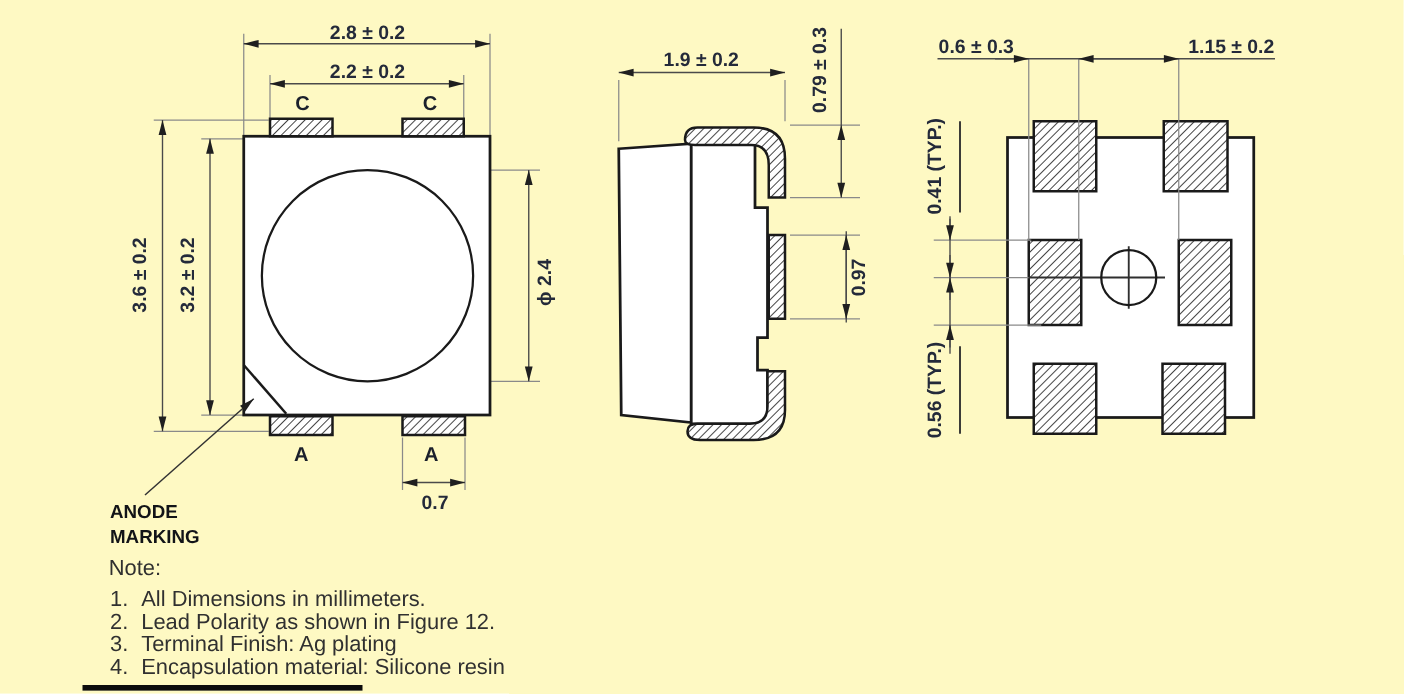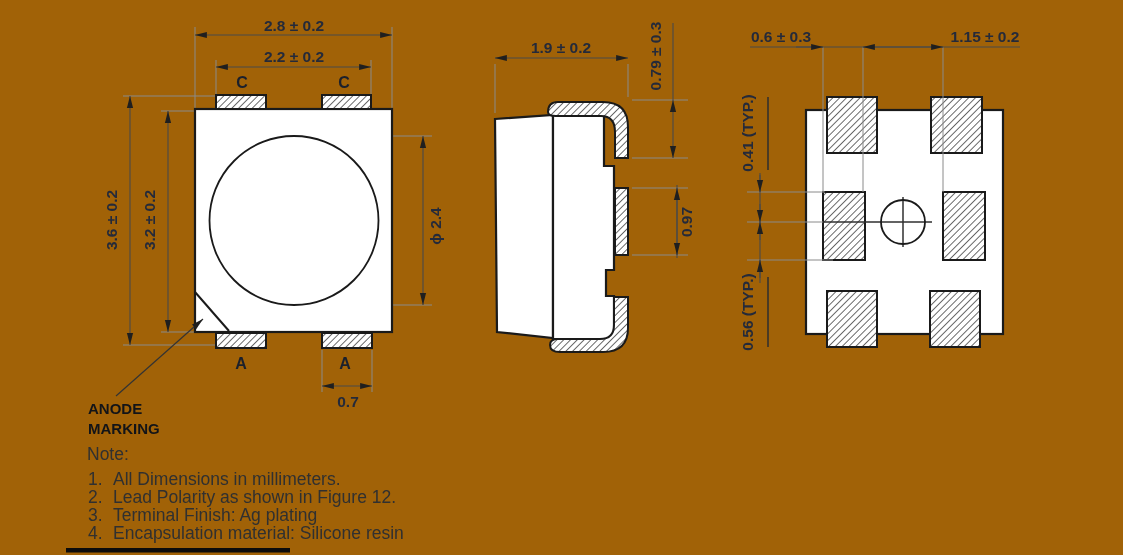--- a/index.html
+++ b/index.html
@@ -1,16 +1,16 @@
 <!DOCTYPE html>
 <html><head>
 <meta charset="utf-8">
 <style>
   html,body{margin:0;padding:0;background:#ffffff;}
-  .stage{position:relative;width:1123px;height:555px;background:#a16207;overflow:hidden;}
+  .stage{position:relative;width:1123px;height:555px;background:#fef9c3;overflow:hidden;}
   svg{display:block;}
   .outline{fill:#ffffff;stroke:#1a1a1a;stroke-width:2.2;stroke-linejoin:miter;}
   .thin{fill:none;stroke:#1a1a1a;stroke-width:1.8;}
   .pad{fill:url(#hatch);stroke:#1a1a1a;stroke-width:2;}
   .dimline{stroke:#4a4a4a;stroke-width:1.1;fill:none;}
   .extline{stroke:#8a8a8a;stroke-width:1;fill:none;}
   .dkline{stroke:#2f2f2f;stroke-width:1.5;fill:none;}
   .leader{stroke:#333333;stroke-width:1.2;fill:none;}
   .dim{font:700 15.5px "Liberation Sans",sans-serif;fill:#242a3a;text-anchor:middle;}
   .lbl{font:700 16px "Liberation Sans",sans-serif;fill:#1b202c;text-anchor:middle;}

